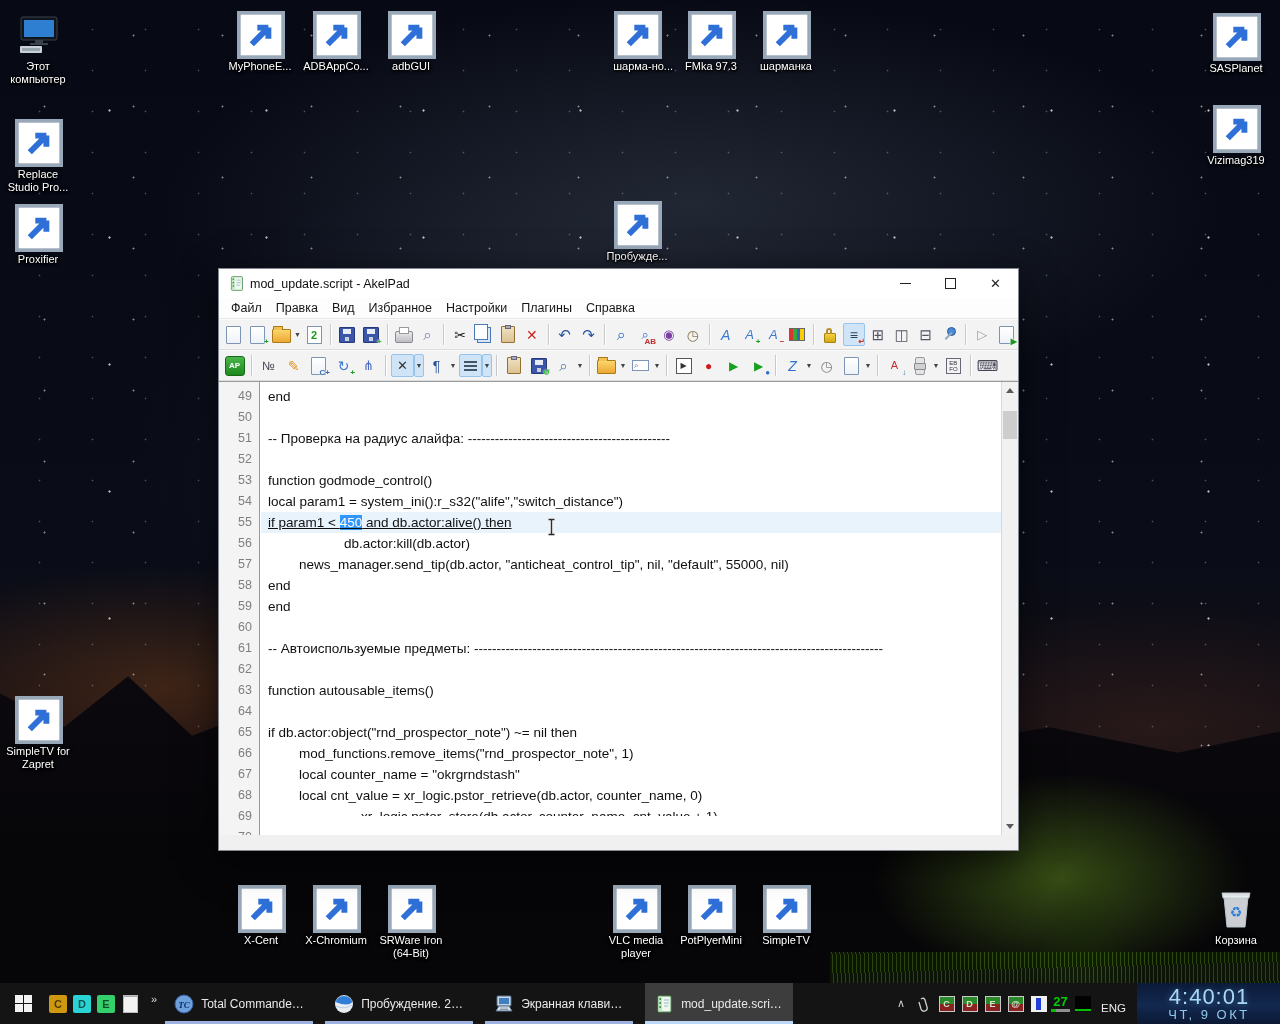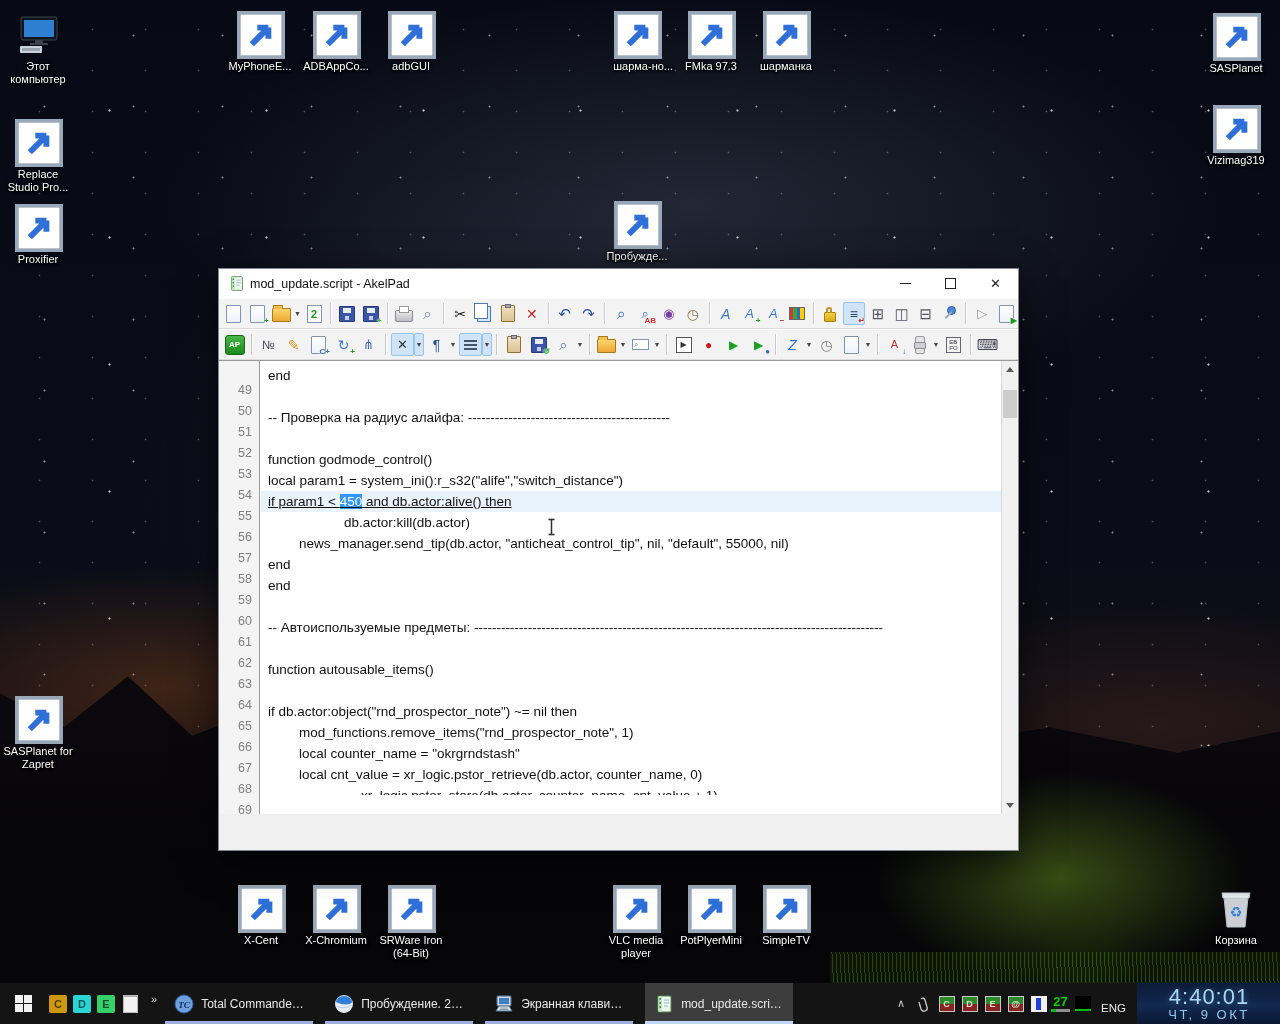--- a/index.html
+++ b/index.html
@@ -84,21 +84,21 @@
   .mi-sbox{width:17px;height:11px;background:#fff;border:1px solid #7d95b5;font-size:8px;color:#567;display:flex;align-items:center;padding-left:1px;box-sizing:border-box}
   .mi-slider{width:8px;height:16px;background:#e4e4e4;border:1px solid #98989e;border-radius:2px;position:relative}
   .mi-slider::before{content:"";position:absolute;top:5px;left:-2px;right:-2px;height:5px;background:#cfcfd4;border:1px solid #8a8a90;border-radius:1px}
   .mi-boxplay{width:14px;height:14px;border:1px solid #555;background:#fff;display:flex;align-items:center;justify-content:center;font-size:8px;color:#333}
   .mi-n2{width:13px;height:16px;background:#fff;border:1px solid #7d95b5;color:#1a9a1a;font-weight:bold;font-size:11px;display:flex;align-items:center;justify-content:center}
   .mi-ap{width:18px;height:18px;border-radius:3px;background:linear-gradient(#4ab54a,#1d8a1d);border:1px solid #156a15;color:#fff;font-size:8px;font-weight:bold;display:flex;align-items:center;justify-content:center}
   .mi-ebfo{border:1px solid #667;color:#334;font-size:6px;line-height:6px;padding:1px 2px;white-space:pre-line;text-align:left}
   
   #editor{position:relative;height:453px;background:#fff;border-top:1px solid #9a9a9a;overflow:hidden}
   #gutter{position:absolute;left:0;top:0;bottom:0;width:41px;background:#f4f4f4;
-    border-right:1px solid #9a9a9a;box-sizing:border-box;padding-top:19px}
+    border-right:1px solid #9a9a9a;box-sizing:border-box;padding-top:4px}
   .gn{height:21px;font-size:12.5px;color:#7f7f7f;text-align:right;padding-right:7px;line-height:21px}
   #rows{position:absolute;left:42px;right:17px;top:0;bottom:0;overflow:hidden;padding-top:4px}
   .row{height:21px;line-height:21px;font-size:13.5px;color:#101010;white-space:pre;font-family:"Liberation Sans",sans-serif}
   .row.cur{background:#e9f3fc}
   .row .seltext{background:#3197fd;color:#fff}
   .row.partial,.gn.partial{height:10px;overflow:hidden}
   #vsb{position:absolute;right:0;top:0;bottom:0;width:17px;background:#f1f1f1;border-left:1px solid #d8d8d8;box-sizing:border-box}
   .sbarrow{position:absolute;left:0;width:16px;height:17px;display:flex;align-items:center;justify-content:center}
   .tri-up{width:0;height:0;border-left:4px solid transparent;border-right:4px solid transparent;border-bottom:5px solid #5a5a5a}
   .tri-down{width:0;height:0;border-left:4px solid transparent;border-right:4px solid transparent;border-top:5px solid #5a5a5a}
@@ -213,21 +213,21 @@
           <circle cx="24" cy="23" r="16" fill="#fff"></circle>
           <circle cx="24" cy="23" r="13" fill="none" stroke="#111" stroke-width="3"></circle>
           <rect x="18" y="22" width="12" height="9" rx="1" fill="#111"></rect>
           <path d="M21 22 v-5 a4.5 4.5 0 0 1 8 -3" fill="none" stroke="#111" stroke-width="3"></path>
         </svg>
         <svg class="sc" viewBox="0 0 13 13">
           <rect x="0.5" y="0.5" width="12" height="12" fill="#fff" stroke="#98a8b8"></rect>
           <path d="M4 9 L8.5 4.5 M5.5 4.5 h3 M8.5 4.5 v3" stroke="#2f6fd8" stroke-width="1.6" fill="none"></path>
         </svg>
       </div>
-      <div class="dlabel">SASPlanet for Zapret</div>
+      <div class="dlabel">SimpleTV for Zapret</div>
     </div>
     <div class="dicon" style="left: 224px; top: 10px;">
       <div class="art">
         <svg viewBox="0 0 48 48">
           <circle cx="24" cy="22" r="19" fill="#0d1b66"></circle>
           <circle cx="24" cy="22" r="15.5" fill="#1f3fae" stroke="#6a86e8"></circle>
           <path d="M15 22 a9 9 0 0 1 15 -6" fill="none" stroke="#e8efff" stroke-width="4"></path>
           <path d="M33 22 a9 9 0 0 1 -15 6" fill="none" stroke="#e8efff" stroke-width="4"></path>
           <path d="M30 10 l2 7 -7 -1 z" fill="#e8efff"></path>
           <path d="M18 34 l-2 -7 7 1 z" fill="#e8efff"></path>
@@ -497,20 +497,29 @@
     <div class="wbtn">
         <div class="ic-min"></div>
       </div>
     <div class="wbtn">
         <div class="ic-max"></div>
       </div>
     <div class="wbtn">
         <div class="ic-close">✕</div>
       </div>
   </div>
+  <div id="menubar">
+      <span class="mitem">Файл</span>
+      <span class="mitem">Правка</span>
+      <span class="mitem">Вид</span>
+      <span class="mitem">Избранное</span>
+      <span class="mitem">Настройки</span>
+      <span class="mitem">Плагины</span>
+      <span class="mitem">Справка</span>
+    </div>
   <div class="tbrow" id="tbrow1">
       <div class="tbtn">
         <div class="mi-pg"></div>
       </div>
       <div class="tbtn">
         <div class="mi-pg"></div>
         <span class="bdg" style="color: rgb(26, 154, 26);">+</span>
       </div>
       <div class="tbtn">
         <div class="mi-fold"></div>

